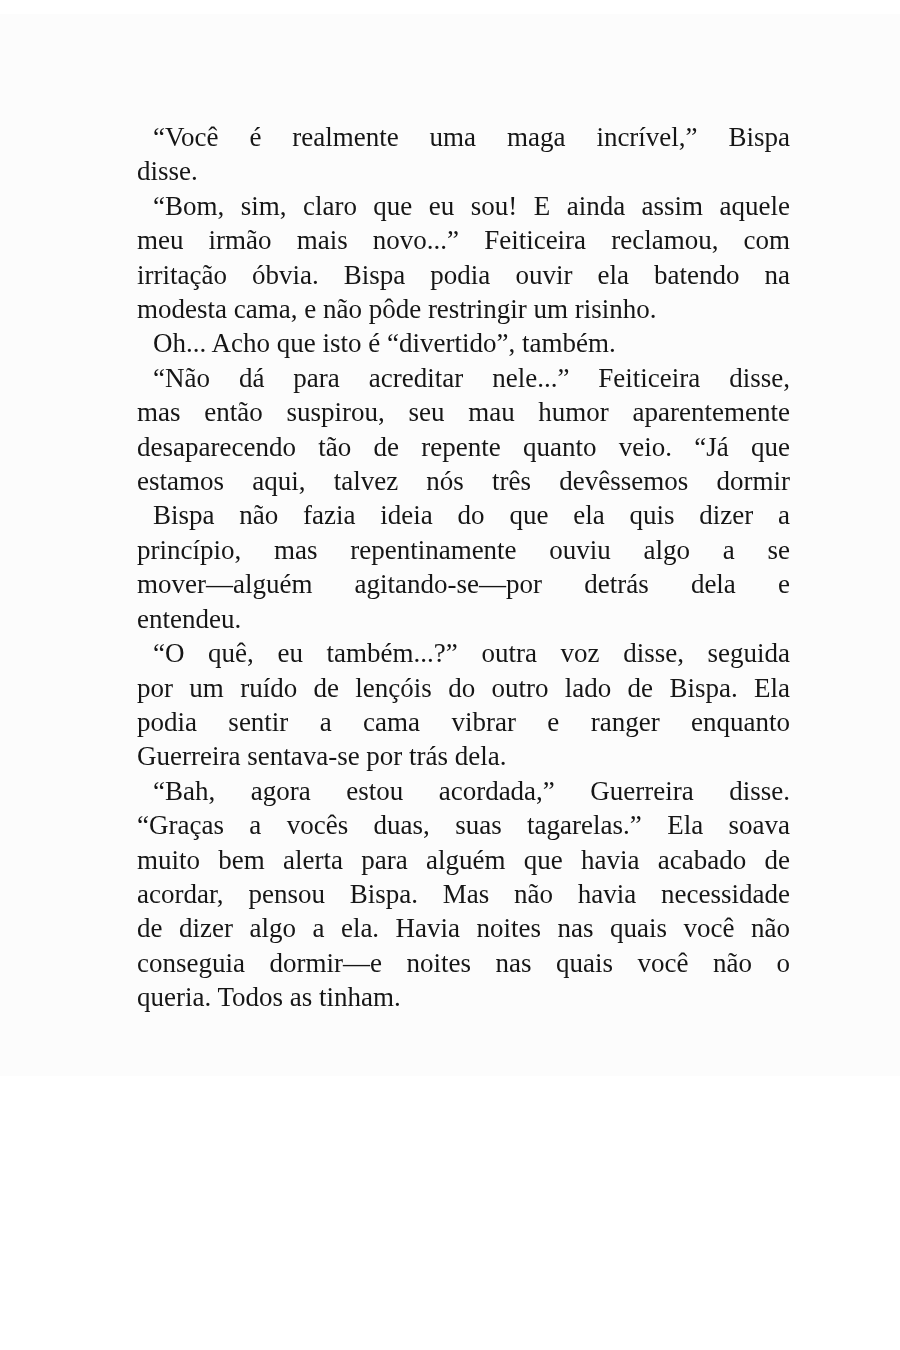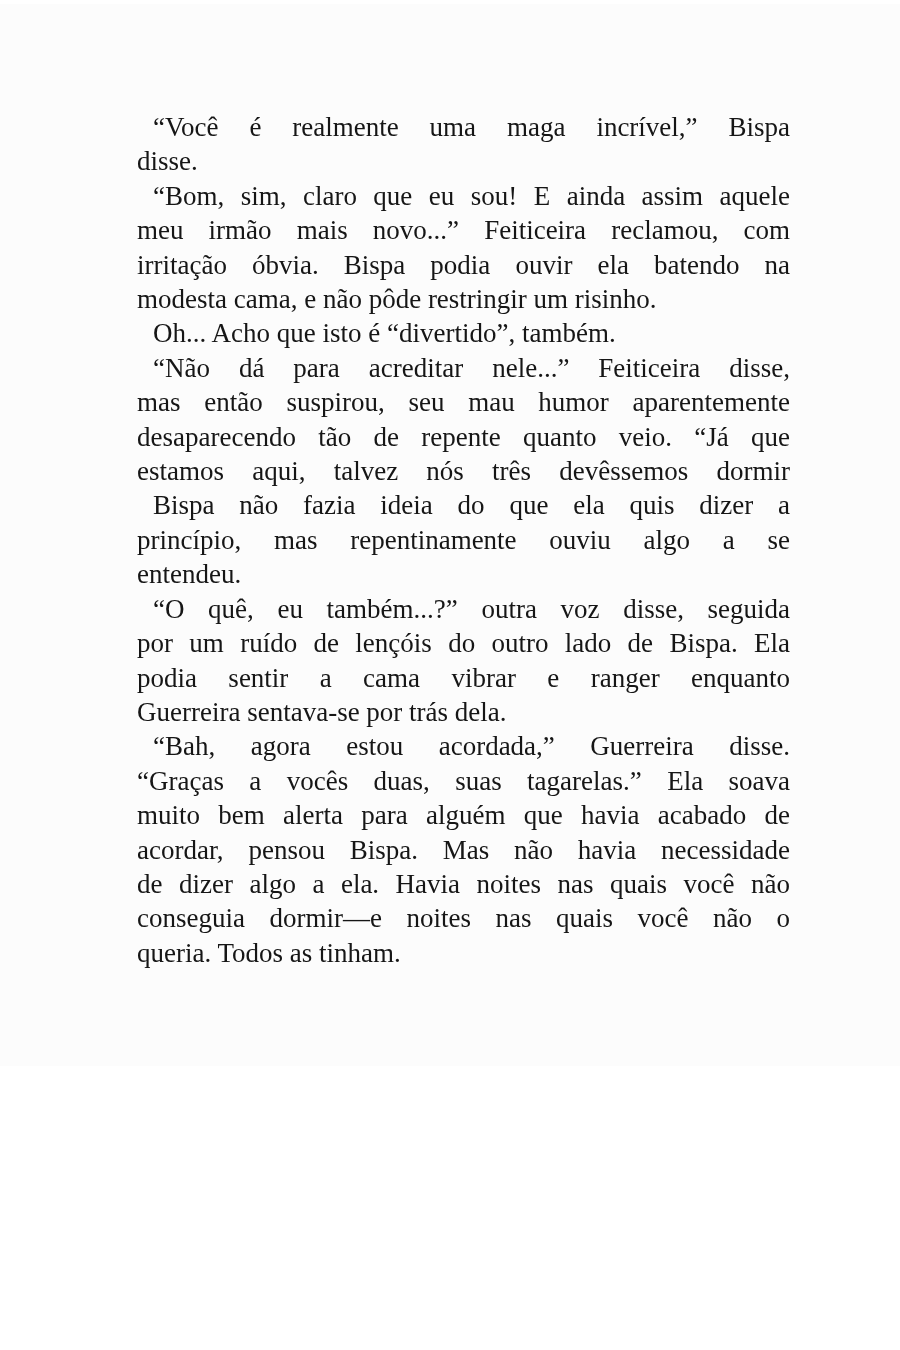--- a/index.html
+++ b/index.html
@@ -1,17 +1,17 @@
 <!DOCTYPE html>
 <html lang="pt"><head>
 <meta charset="utf-8">
 <style>
   html,body{margin:0;padding:0;background:#ffffff;}
   .page{
-    position:relative;width:900px;height:1062px;margin:4px auto;
+    position:relative;width:900px;height:1062px;margin:14px auto;
     background:#fcfcfc;color:#1a1a1a;overflow:hidden;
     font-family:"Liberation Serif",serif;
   }
 
   
   .text-block{
     position:absolute;left:137px;top:106px;width:653px;
     font-size:27px;line-height:34.4px;color:#161616;
   }
   .para{margin:0;padding:0;}
@@ -73,20 +73,21 @@
     <p class="para">
       <span class="line first">“Não dá para acreditar nele...” Feiticeira disse,</span>
       <span class="line">mas então suspirou, seu mau humor aparentemente</span>
       <span class="line">desaparecendo tão de repente quanto veio. “Já que</span>
       <span class="line">estamos aqui, talvez nós três devêssemos dormir</span>
     </p>
 
     <p class="para">
       <span class="line first">Bispa não fazia ideia do que ela quis dizer a</span>
       <span class="line">princípio, mas repentinamente ouviu algo a se</span>
+      <span class="line">mover—alguém agitando-se—por detrás dela e</span>
       <span class="line last">entendeu.</span>
     </p>
 
     <p class="para">
       <span class="line first">“O quê, eu também...?” outra voz disse, seguida</span>
       <span class="line">por um ruído de lençóis do outro lado de Bispa. Ela</span>
       <span class="line">podia sentir a cama vibrar e ranger enquanto</span>
       <span class="line last">Guerreira sentava-se por trás dela.</span>
     </p>
 

